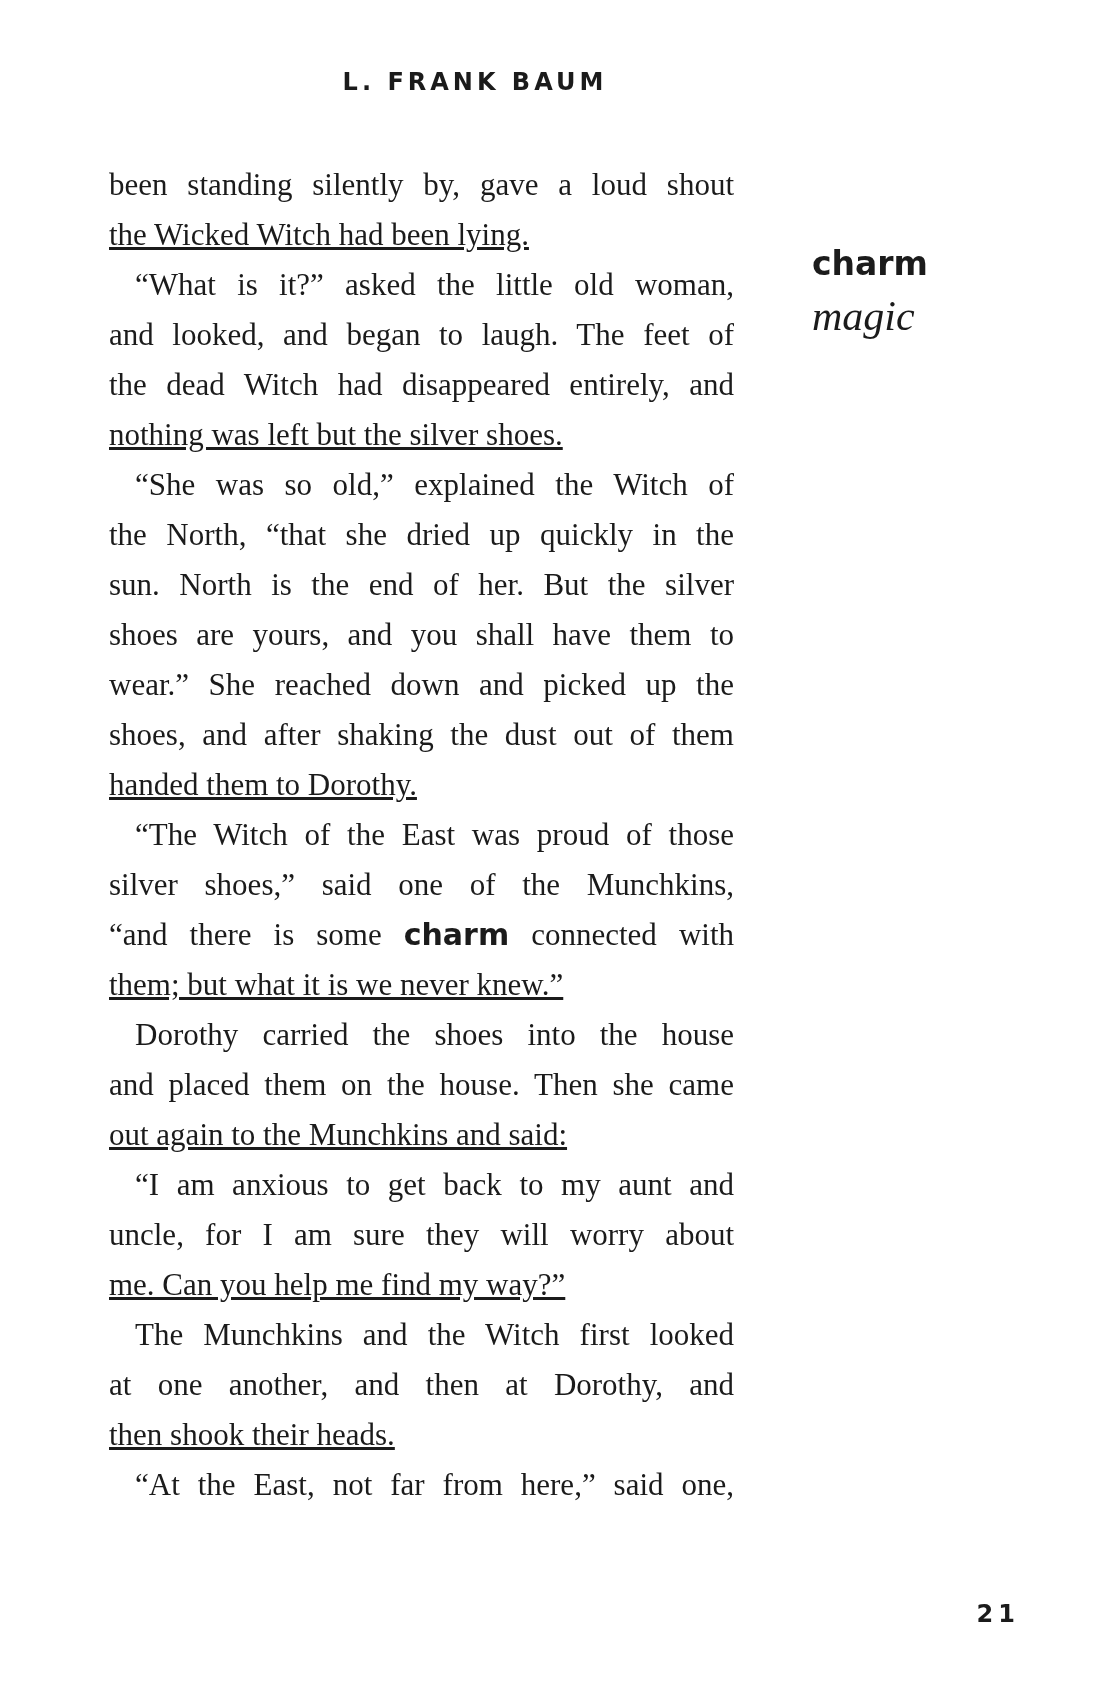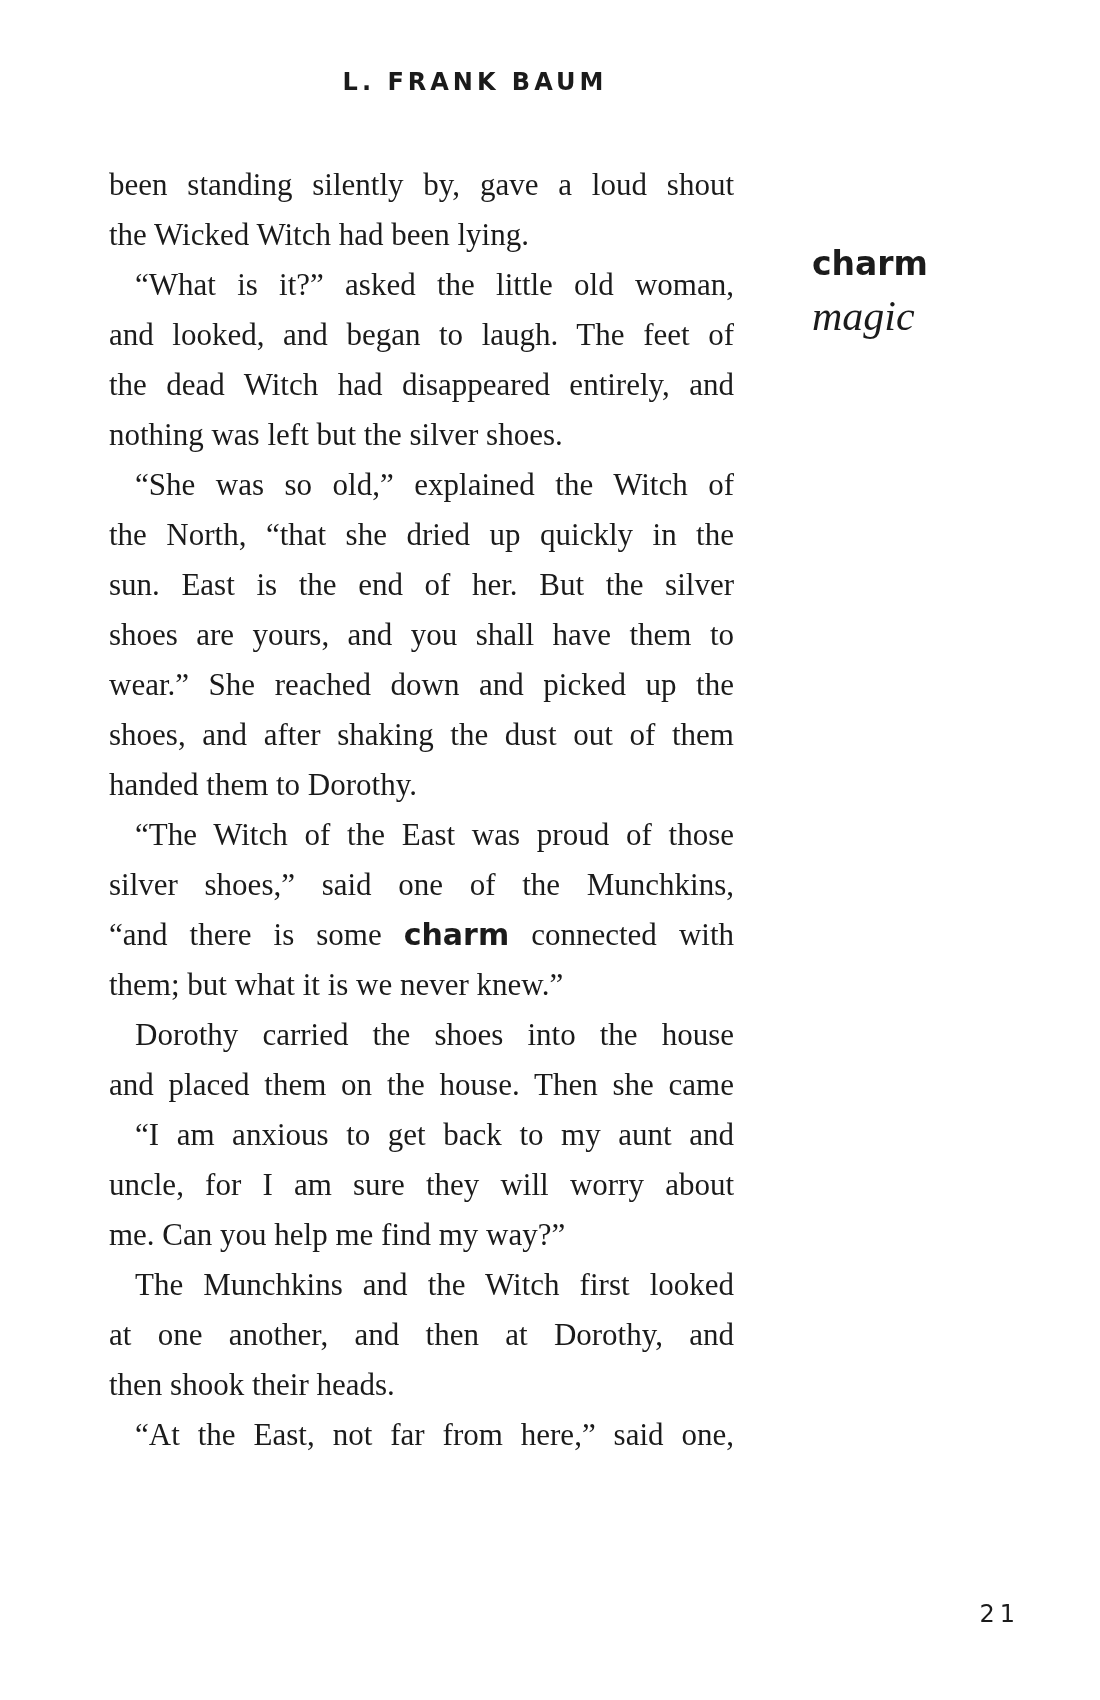--- a/index.html
+++ b/index.html
@@ -39,20 +39,21 @@
   }
   .line {
     text-align: justify;
     text-align-last: justify;
     height: 50px;
     overflow: hidden;
   }
   .line.last {
     text-align: left;
     text-align-last: left;
+    text-decoration: underline;
   }
   .line.indent {
     text-indent: 26px;
   }
   .term-inline {
     font-family: "DejaVu Sans", sans-serif;
     font-weight: bold;
     font-size: 30px;
   }
   .margin-notes {
@@ -73,21 +74,21 @@
     font-size: 42px;
     line-height: 40px;
     margin-top: 13px;
     color: #1b1b1b;
   }
   .page-number {
     position: absolute;
     top: 1600px;
     right: 80px;
     font-family: "DejaVu Sans", sans-serif;
-    font-weight: normal;
+    font-weight: bold;
     font-size: 24px;
     letter-spacing: 5px;
     color: #1b1b1b;
   }
 </style>
 </head>
 <body>
 
 <div class="page">
 
@@ -98,33 +99,34 @@
     <div class="line">been standing silently by, gave a loud shout</div>
     <div class="line last">the Wicked Witch had been lying.</div>
 
     <div class="line indent">“What is it?” asked the little old woman,</div>
     <div class="line">and looked, and began to laugh. The feet of</div>
     <div class="line">the dead Witch had disappeared entirely, and</div>
     <div class="line last">nothing was left but the silver shoes.</div>
 
     <div class="line indent">“She was so old,” explained the Witch of</div>
     <div class="line">the North, “that she dried up quickly in the</div>
-    <div class="line">sun. East is the end of her. But the silver</div>
+    <div class="line">sun. North is the end of her. But the silver</div>
     <div class="line">shoes are yours, and you shall have them to</div>
     <div class="line">wear.” She reached down and picked up the</div>
     <div class="line">shoes, and after shaking the dust out of them</div>
     <div class="line last">handed them to Dorothy.</div>
 
     <div class="line indent">“The Witch of the East was proud of those</div>
     <div class="line">silver shoes,” said one of the Munchkins,</div>
     <div class="line"><span>“and there is some </span><span class="term-inline">charm</span><span> connected with</span></div>
     <div class="line last">them; but what it is we never knew.”</div>
 
     <div class="line indent">Dorothy carried the shoes into the house</div>
     <div class="line">and placed them on the house. Then she came</div>
+    <div class="line last">out again to the Munchkins and said:</div>
 
     <div class="line indent">“I am anxious to get back to my aunt and</div>
     <div class="line">uncle, for I am sure they will worry about</div>
     <div class="line last">me. Can you help me find my way?”</div>
 
     <div class="line indent">The Munchkins and the Witch first looked</div>
     <div class="line">at one another, and then at Dorothy, and</div>
     <div class="line last">then shook their heads.</div>
 
     <div class="line indent">“At the East, not far from here,” said one,</div>

